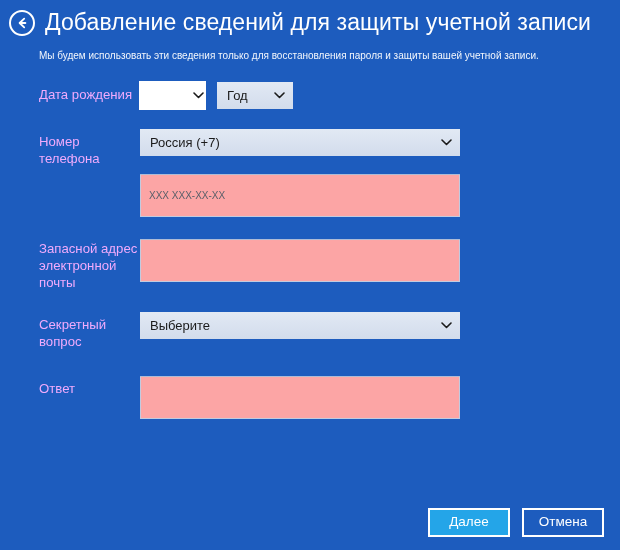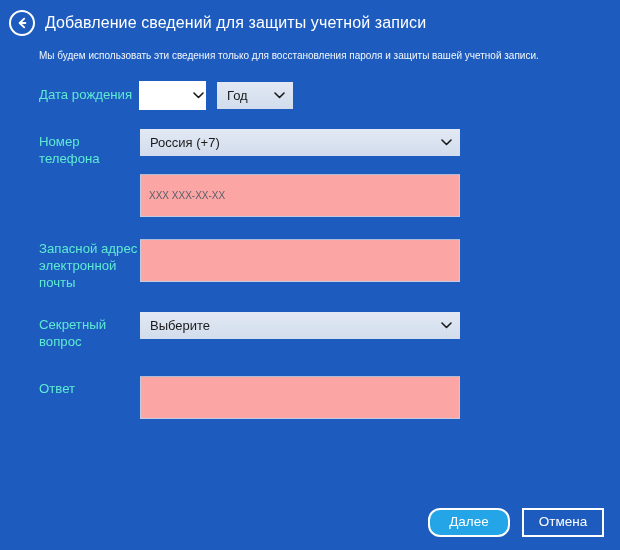--- a/index.html
+++ b/index.html
@@ -33,21 +33,21 @@
     border-radius: 50%;
     display: flex;
     align-items: center;
     justify-content: center;
     flex: none;
     margin-right: 10px;
     cursor: pointer;
   }
   .back-btn svg { display: block; }
   .page-title {
-    font-size: 16px;
+    font-size: 23px;
     font-weight: 400;
     letter-spacing: 0.1px;
     line-height: 1.1;
     white-space: nowrap;
   }
 
   
   .intro {
     margin: 6px 0 0 39px;
     width: 545px;
@@ -65,21 +65,21 @@
   .row {
     display: flex;
     align-items: flex-start;
     margin-bottom: 20px;
   }
   .row-label {
     width: 140px;
     padding-left: 39px;
     font-size: 13.2px;
     line-height: 17px;
-    color: #5eead4;
+    color: #f0abfc;
     padding-top: 4px;
     flex: none;
   }
   .row-label.two-line { padding-top: 1px; }
   .row-fields {
     display: flex;
     align-items: flex-start;
     flex: 1;
   }
 
@@ -171,21 +171,20 @@
     color: #ffffff;
     font-family: "Liberation Sans", "DejaVu Sans", sans-serif;
     font-size: 13.5px;
     line-height: 1;
     padding: 0 14px;
     cursor: pointer;
   }
   .btn.primary {
     background: #24a5e8;
     color: #ffffff;
-    border-radius: 12px;
   }
 </style>
 </head>
 <body>
 
 <div class="header">
   <div class="back-btn">
     <svg width="14" height="14" viewBox="0 0 14 14" aria-hidden="true">
       <path d="M9.2 2.6 L4.6 7 L9.2 11.4" fill="none" stroke="#ffffff" stroke-width="1.8" stroke-linecap="round" stroke-linejoin="round"></path>
       <path d="M4.8 7 L10.4 7" fill="none" stroke="#ffffff" stroke-width="1.8" stroke-linecap="round"></path>

